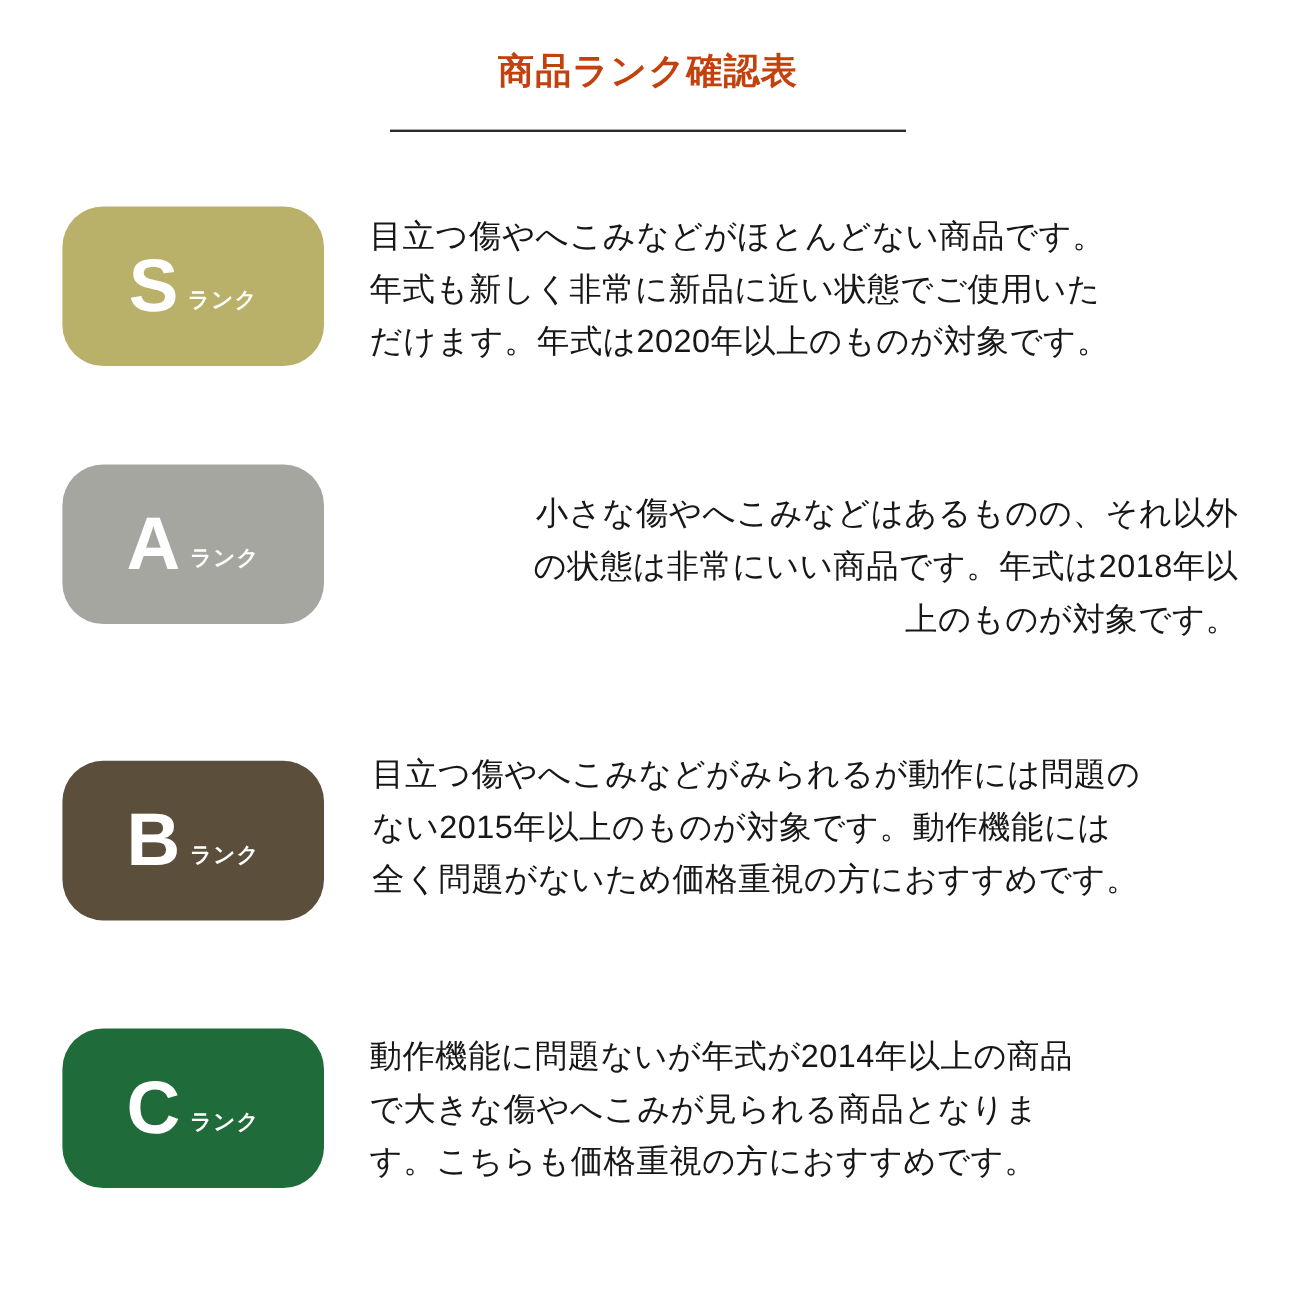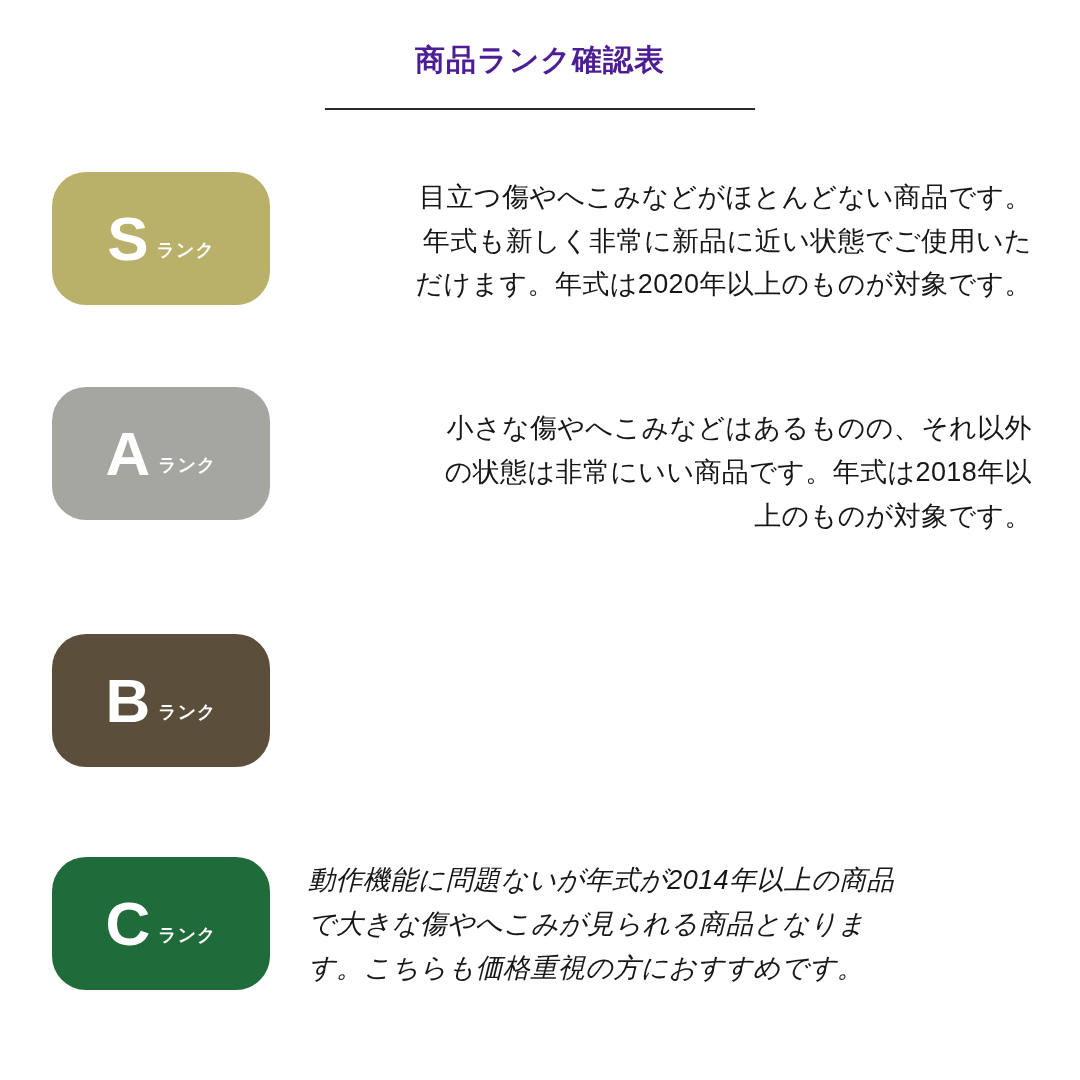--- a/index.html
+++ b/index.html
@@ -23,21 +23,21 @@
 
   
   .header {
     padding-top: 42px;
     text-align: center;
   }
   .title {
     font-size: 30px;
     font-weight: bold;
     letter-spacing: 1px;
-    color: #4c1d95;
+    color: #c2410c;
     line-height: 1.2;
   }
   .title-rule {
     width: 430px;
     height: 2px;
     background: #2b2b2b;
     margin: 30px auto 0 auto;
   }
 
   
@@ -85,24 +85,24 @@
     font-size: 27px;
     line-height: 1.62;
     letter-spacing: 0.4px;
     color: #171717;
     padding-left: 38px;
     padding-top: 6px;
     white-space: pre-line;
   }
 
   
-  .row-s .desc { padding-top: 4px; text-align: right; }
+  .row-s .desc { padding-top: 4px; }
   .row-a .desc { padding-top: 26px; text-align: right; }
   .row-b .desc { padding-top: 12px; padding-left: 40px; }
-  .row-c .desc { padding-top: 18px; font-style: italic; }
+  .row-c .desc { padding-top: 18px; }
 
   .row-b .badge { margin-top: 22px; }
   .row-c .badge { margin-top: 16px; }
   .row-a .badge { margin-top: 6px; }
 </style>
 </head>
 <body>
 
 <div class="page">
 
@@ -131,20 +131,23 @@
       <div class="desc">小さな傷やへこみなどはあるものの、それ以外
 の状態は非常にいい商品です。年式は2018年以
 上のものが対象です。</div>
     </div>
 
     <div class="rank-row row-b">
       <div class="badge" style="background:#5b4f3c">
         <span class="badge-letter">B</span>
         <span class="badge-suffix">ランク</span>
       </div>
+      <div class="desc">目立つ傷やへこみなどがみられるが動作には問題の
+ない2015年以上のものが対象です。動作機能には
+全く問題がないため価格重視の方におすすめです。</div>
     </div>
 
     <div class="rank-row row-c">
       <div class="badge" style="background:#1f6b3a">
         <span class="badge-letter">C</span>
         <span class="badge-suffix">ランク</span>
       </div>
       <div class="desc">動作機能に問題ないが年式が2014年以上の商品
 で大きな傷やへこみが見られる商品となりま
 す。こちらも価格重視の方におすすめです。</div>

